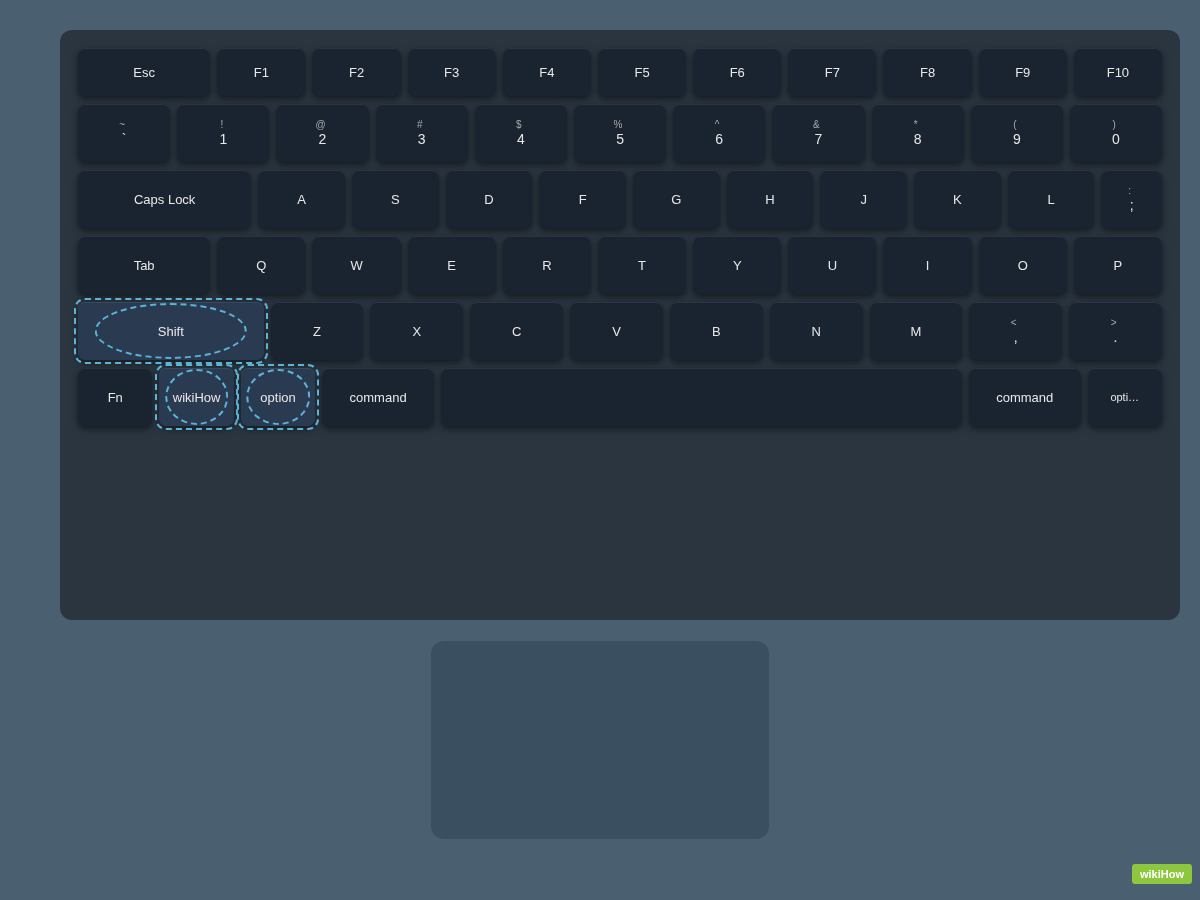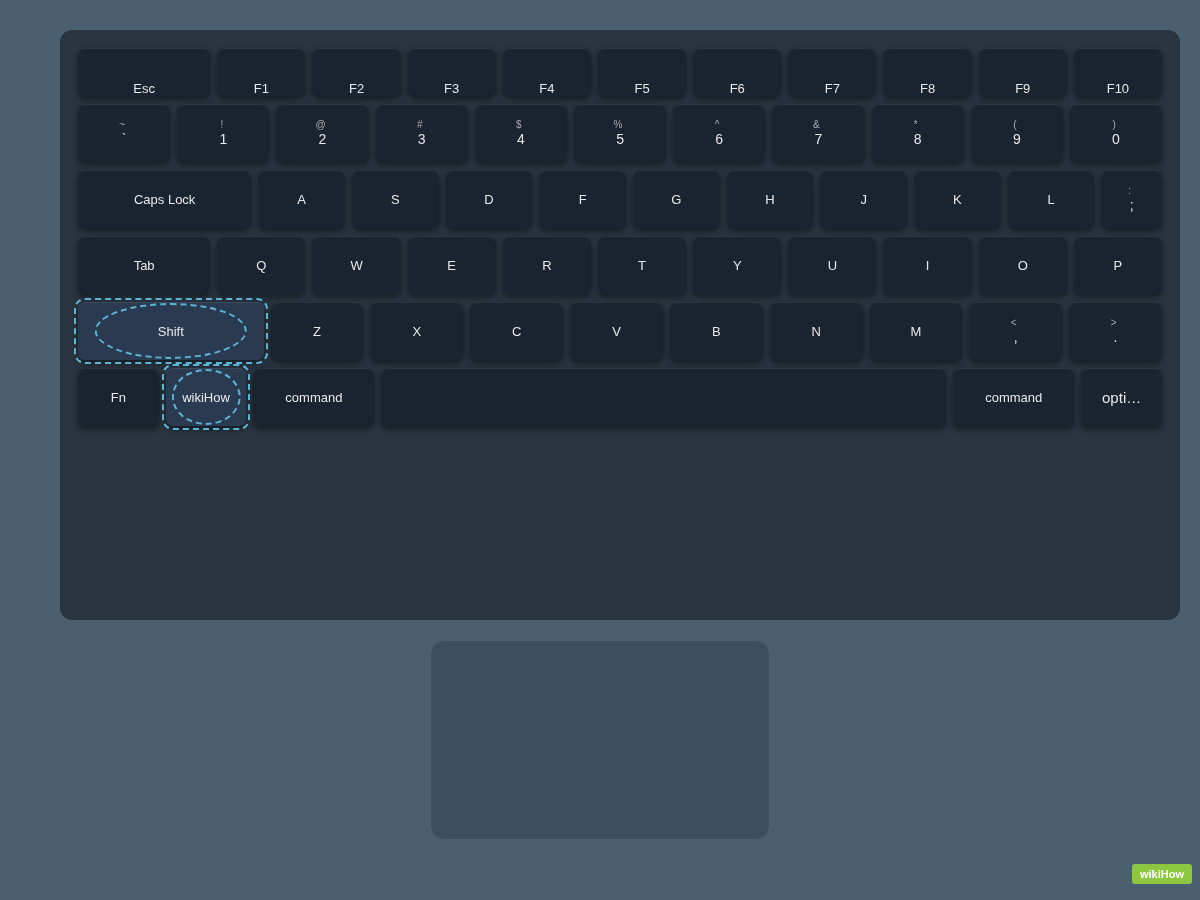--- a/index.html
+++ b/index.html
@@ -65,21 +65,20 @@
     .key.wider { flex: 2; }
     .key.spacebar { flex: 7; }
     .key.half { flex: 0.7; }
 
     .key .main-label {
       font-size: 13px;
     }
 
     .key.function-key {
       min-height: 48px;
-      justify-content: flex-end;
     }
 
     .key.highlighted {
       background: #2a3a50;
       outline: 2.5px dashed #5ab4d8;
       outline-offset: 2px;
       z-index: 10;
     }
 
     
@@ -364,31 +363,34 @@
       </div>
     </div>
 
     <div class="keyboard-row">
       <div class="key">
           <span class="main-label">Fn</span>
         </div>
       <div class="key circle-highlight highlighted">
           <span class="main-label">wikiHow</span>
         </div>
+      <div class="key circle-highlight highlighted">
+          <span class="main-label">option</span>
+        </div>
       <div class="key wide">
           <span class="main-label">command</span>
         </div>
       <div class="key spacebar">
           <span class="main-label"></span>
         </div>
       <div class="key wide">
           <span class="main-label">command</span>
         </div>
       <div class="key">
-          <span class="main-label" style="font-size:15px;">opti…</span>
+          <span class="main-label" style="font-size:11px;">opti…</span>
         </div>
     </div>
 
   </div>
 
   <div class="trackpad-area"></div>
 
   <div class="wikihow-badge">
     <span>wikiHow</span>
   </div>

